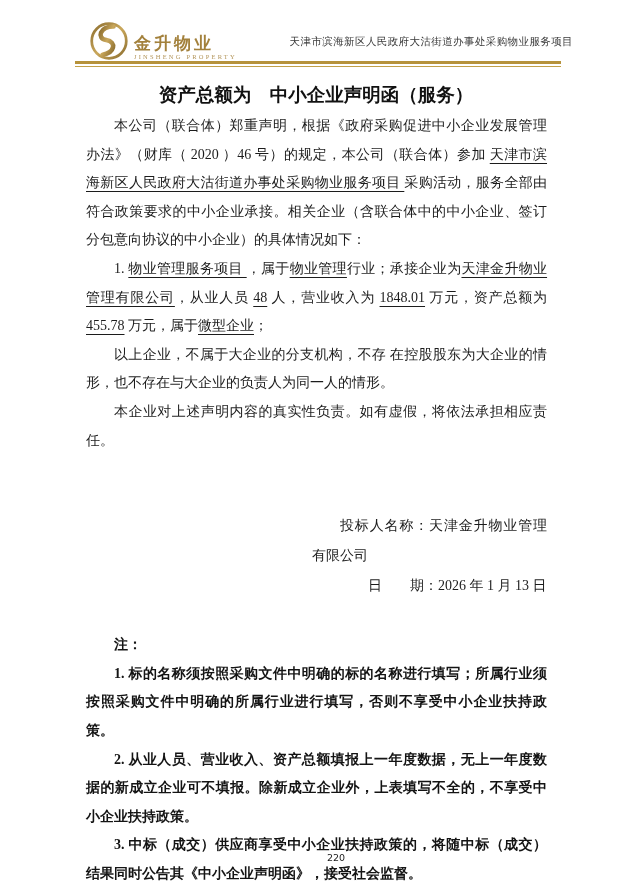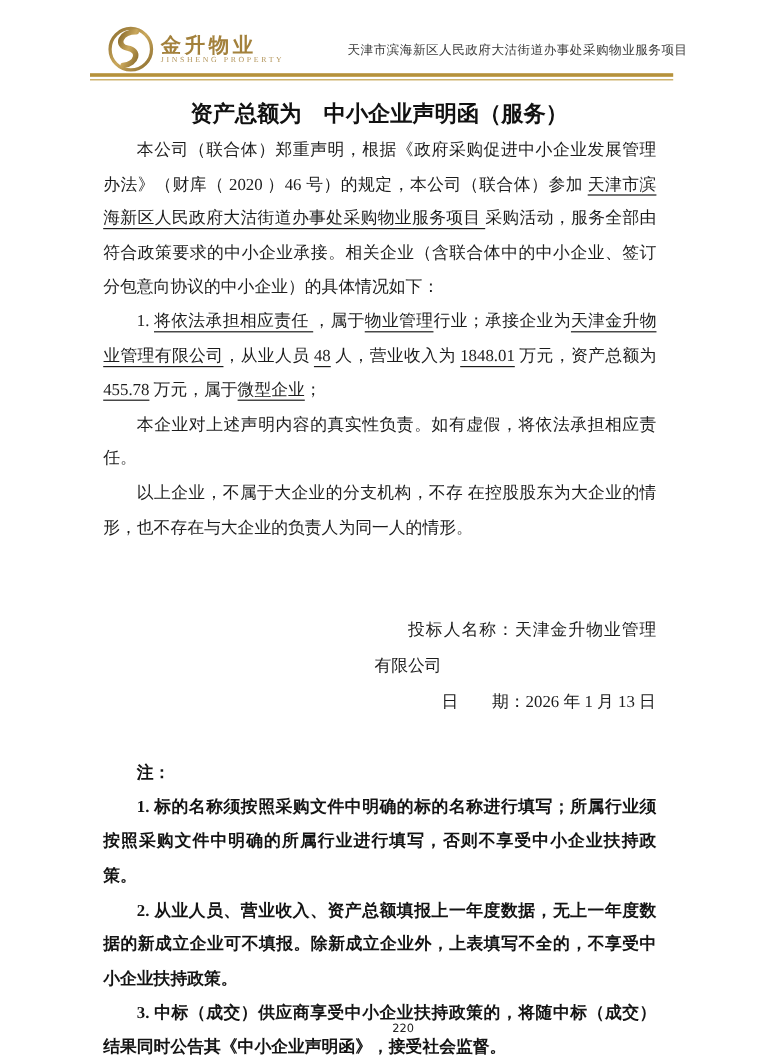--- a/index.html
+++ b/index.html
@@ -4,21 +4,21 @@
 <style>
   html,body { margin:0; padding:0; background:#ffffff; }
   .page {
     position:relative; width:632px; height:884px; background:#ffffff;
     overflow:hidden; color:#1c1c1c;
     font-family:"Liberation Serif","DejaVu Serif",serif;
   }
 
   
   .header { position:absolute; left:75px; top:20px; width:486px; height:42px; }
-  .logo { position:absolute; left:14px; top:1px; display:flex; align-items:center; gap:5px; }
+  .logo { position:absolute; left:14px; top:1px; display:flex; align-items:flex-end; gap:5px; }
   .logo-mark { width:40px; height:40px; display:block; }
   .logo-text { display:flex; flex-direction:column; }
   .logo-cn { font-size:17px; font-weight:bold; color:#a3813c; letter-spacing:3px; line-height:19px; }
   .logo-en { font-size:6.5px; color:#b3955a; letter-spacing:2.2px; line-height:8px; }
   .project-title {
     position:absolute; right:-12px; top:15px;
     font-size:10.5px; color:#3a3a3a; letter-spacing:0.4px; white-space:nowrap;
   }
   .rule {
     position:absolute; left:75px; top:61px; width:486px; height:2px;
@@ -84,25 +84,25 @@
   </div>
 
   <div class="rule"></div>
 
   <h1 class="doc-title">资产总额为　中小企业声明函（服务）</h1>
 
   <div class="content">
 
     <p><span>本公司（联合体）郑重声明，根据《政府采购促进中小企业发展管理办法》（财库（ 2020 ）46 号）的规定，本公司（联合体）参加 </span><span class="u">天津市滨海新区人民政府大沽街道办事处采购物业服务项目 </span><span>采购活动，服务全部由符合政策要求的中小企业承接。相关企业（含联合体中的中小企业、签订分包意向协议的中小企业）的具体情况如下：</span></p>
 
-    <p><span>1. </span><span class="u">将依法承担相应责任 </span><span>，属于</span><span class="u">物业管理</span><span>行业；承接企业为</span><span class="u">天津金升物业管理有限公司</span><span>，从业人员 </span><span class="u">48</span><span> 人，营业收入为 </span><span class="u">1848.01</span><span> 万元，资产总额为 </span><span class="u">455.78</span><span> 万元，属于</span><span class="u">微型企业</span><span>；</span></p>
+    <p><span>1. </span><span class="u">物业管理服务项目 </span><span>，属于</span><span class="u">物业管理</span><span>行业；承接企业为</span><span class="u">天津金升物业管理有限公司</span><span>，从业人员 </span><span class="u">48</span><span> 人，营业收入为 </span><span class="u">1848.01</span><span> 万元，资产总额为 </span><span class="u">455.78</span><span> 万元，属于</span><span class="u">微型企业</span><span>；</span></p>
+
+    <p>以上企业，不属于大企业的分支机构，不存 在控股股东为大企业的情形，也不存在与大企业的负责人为同一人的情形。</p>
 
     <p>本企业对上述声明内容的真实性负责。如有虚假，将依法承担相应责任。</p>
-
-    <p>以上企业，不属于大企业的分支机构，不存 在控股股东为大企业的情形，也不存在与大企业的负责人为同一人的情形。</p>
 
     <div class="signature">
       <p class="sig-row sig-row-bidder"><span>投标人名称：</span><span>天津金升物业管理有限公司</span></p>
       <p class="sig-row sig-row-date"><span>日　　期：</span><span>2026 年 1 月 13 日</span></p>
     </div>
 
     <div class="notes">
       <p>注：</p>
       <p>1. 标的名称须按照采购文件中明确的标的名称进行填写；所属行业须按照采购文件中明确的所属行业进行填写，否则不享受中小企业扶持政策。</p>
       <p>2. 从业人员、营业收入、资产总额填报上一年度数据，无上一年度数据的新成立企业可不填报。除新成立企业外，上表填写不全的，不享受中小企业扶持政策。</p>

